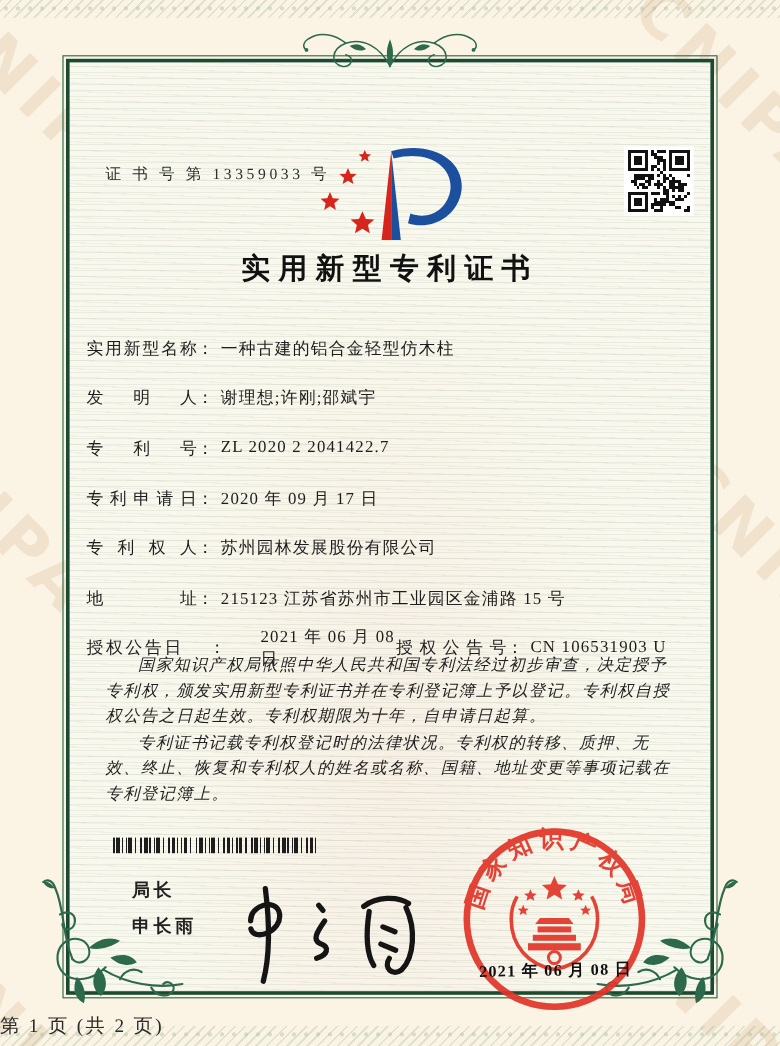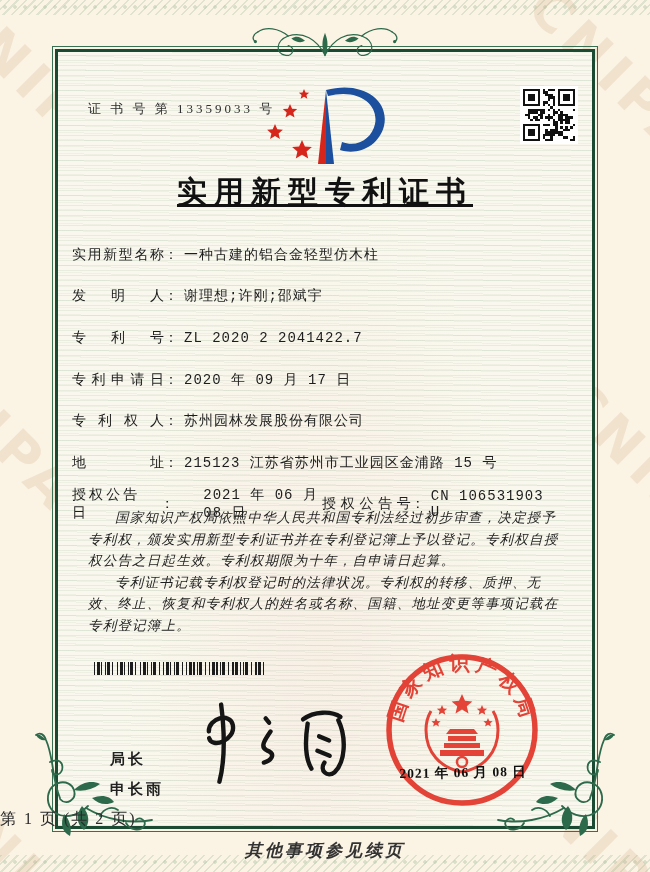--- a/index.html
+++ b/index.html
@@ -21,45 +21,45 @@
   .frame{position:absolute;left:52px;top:46px;width:546px;height:786px;
          border:1px solid #3a6e52;padding:2px;box-sizing:border-box;z-index:2;}
   .frame-inner{width:100%;height:100%;border:3px solid #1b4a33;box-sizing:border-box;
          background:
           radial-gradient(ellipse at 50% 78%, rgba(236,172,160,.12), transparent 55%),
           repeating-linear-gradient(0deg, rgba(120,165,125,.14) 0 1px, transparent 1px 5px),
           repeating-linear-gradient(2deg, rgba(120,165,125,.09) 0 1px, transparent 1px 7px),
           #faf8ee;}
   .ornament{position:absolute;z-index:3;}
   
-  .content{position:absolute;inset:0;z-index:4;}
+  .content{position:absolute;inset:0;z-index:4;margin-top:36px;}
   .cert-no{position:absolute;left:88px;top:100px;font-size:13px;letter-spacing:3px;color:#2e2e2e;}
   .logo{position:absolute;left:262px;top:82px;}
   .qr{position:absolute;left:520px;top:86px;background:#fff;padding:3px;line-height:0;}
   .title{position:absolute;left:0;top:172px;width:100%;text-align:center;
-         font-size:30px;font-weight:bold;letter-spacing:7px;color:#111;text-decoration:underline;}
+         font-size:24px;font-weight:bold;letter-spacing:7px;color:#111;}
   .fields{position:absolute;left:72px;top:234px;width:486px;font-size:14px;color:#1d1d1d;}
   .frow{height:41.6px;display:flex;align-items:center;}
   .flabel{display:inline-block;width:92px;text-align:justify;text-align-last:justify;}
   .fcolon{margin-right:6px;}
-  .fvalue{letter-spacing:1px;font-family:Liberation Mono, monospace;}
+  .fvalue{letter-spacing:1px;}
   .pair{display:flex;align-items:center;}
   .pair.first{width:258px;gap:23px;}
   .body-text{position:absolute;left:88px;top:507px;width:477px;font-size:13.5px;
              line-height:21.5px;letter-spacing:1.2px;color:#1f1f1f;font-style:italic;}
   .body-text p{margin:0;text-indent:2em;}
   .barcode{position:absolute;left:94px;top:662px;width:170px;height:13px;
     background:repeating-linear-gradient(90deg,
       #1d1d1d 0 1.5px, transparent 1.5px 3px,
       #1d1d1d 3px 6px, transparent 6px 7.5px,
       #1d1d1d 7.5px 8.5px, transparent 8.5px 11px,
       #1d1d1d 11px 12px, transparent 12px 13px,
       #1d1d1d 13px 16px, transparent 16px 18.5px,
       #1d1d1d 18.5px 19.5px, transparent 19.5px 23px);}
-  .director{position:absolute;left:110px;top:744px;font-family:"Liberation Sans","DejaVu Sans",sans-serif;
+  .director{position:absolute;left:110px;top:692px;font-family:"Liberation Sans","DejaVu Sans",sans-serif;
             font-weight:bold;font-size:15px;letter-spacing:3px;color:#222;line-height:30px;}
   .sig{position:absolute;left:196px;top:696px;transform:rotate(-2deg);}
   .seal{position:absolute;left:382px;top:650px;}
   .seal-date{position:absolute;left:388px;top:764px;width:150px;text-align:center;
              font-size:13.5px;font-weight:bold;color:#101010;letter-spacing:1px;transform:rotate(-1deg);}
   .page-info{position:absolute;left:0;top:809px;width:100%;text-align:left;
              font-size:16px;letter-spacing:2px;color:#2a2a2a;}
   .foot-note{position:absolute;left:0;top:839px;width:100%;text-align:center;
              font-size:17px;font-weight:bold;letter-spacing:3px;color:#333;font-style:italic;}
 </style>

